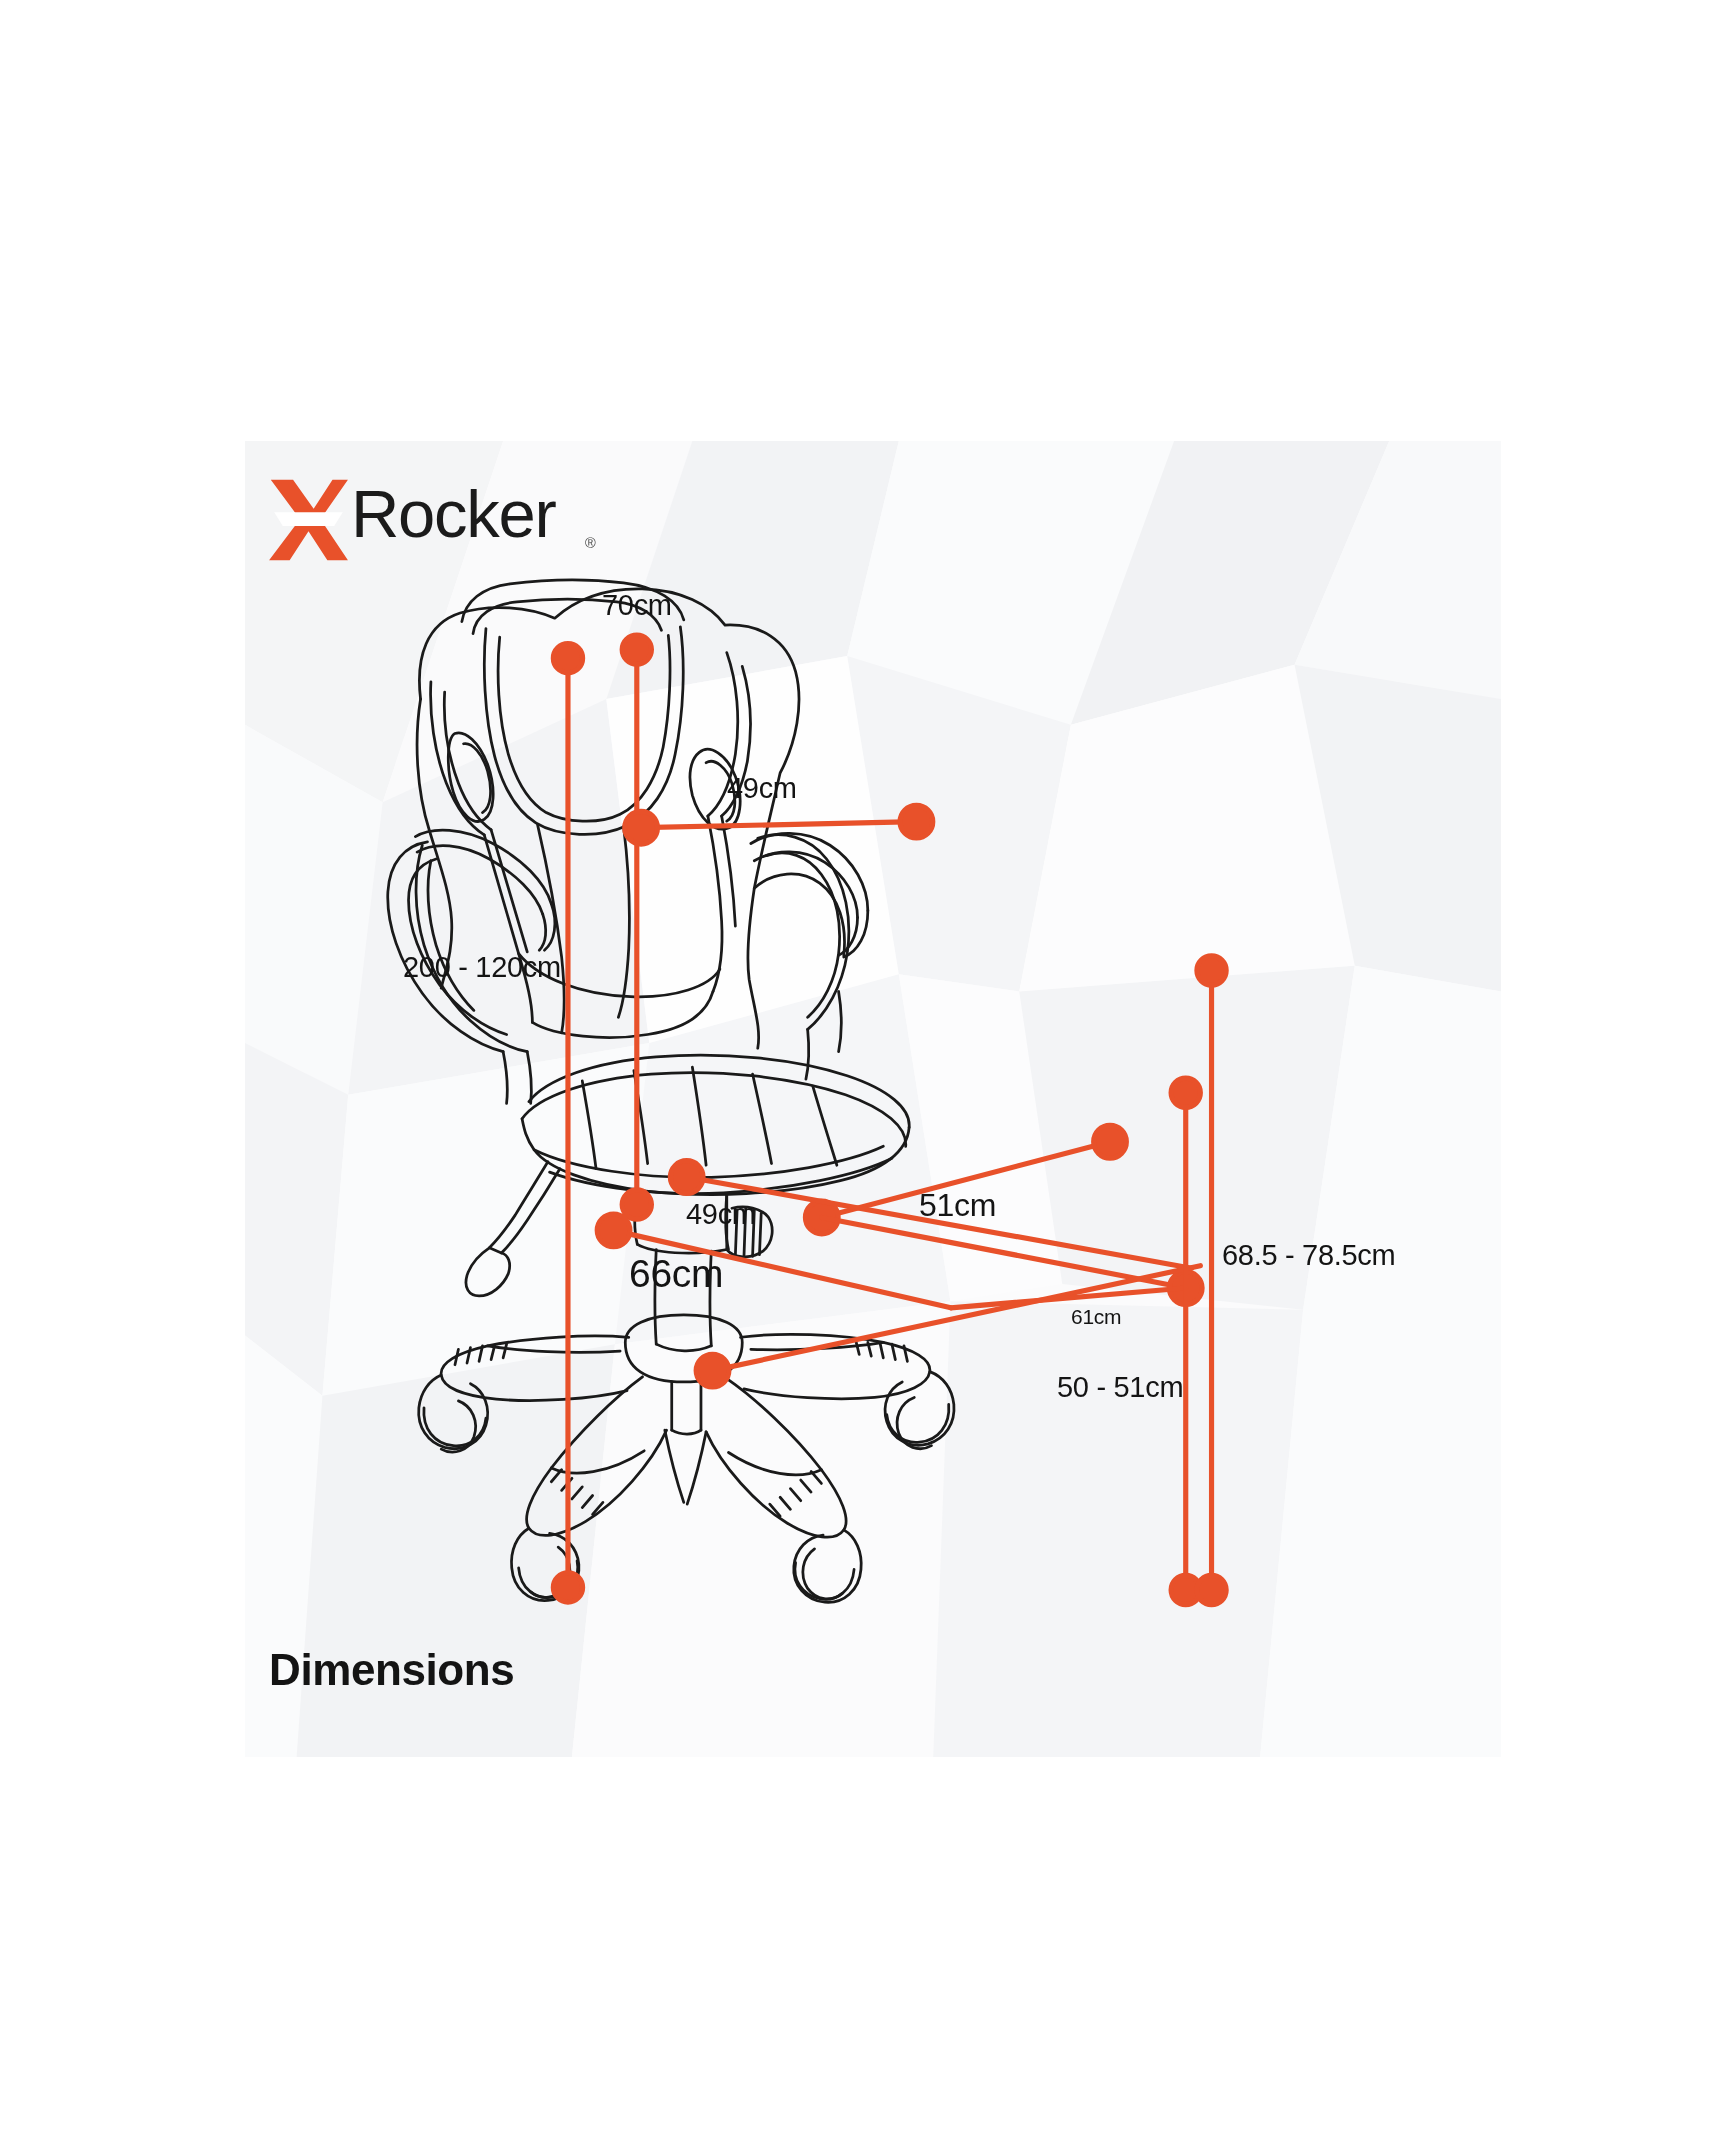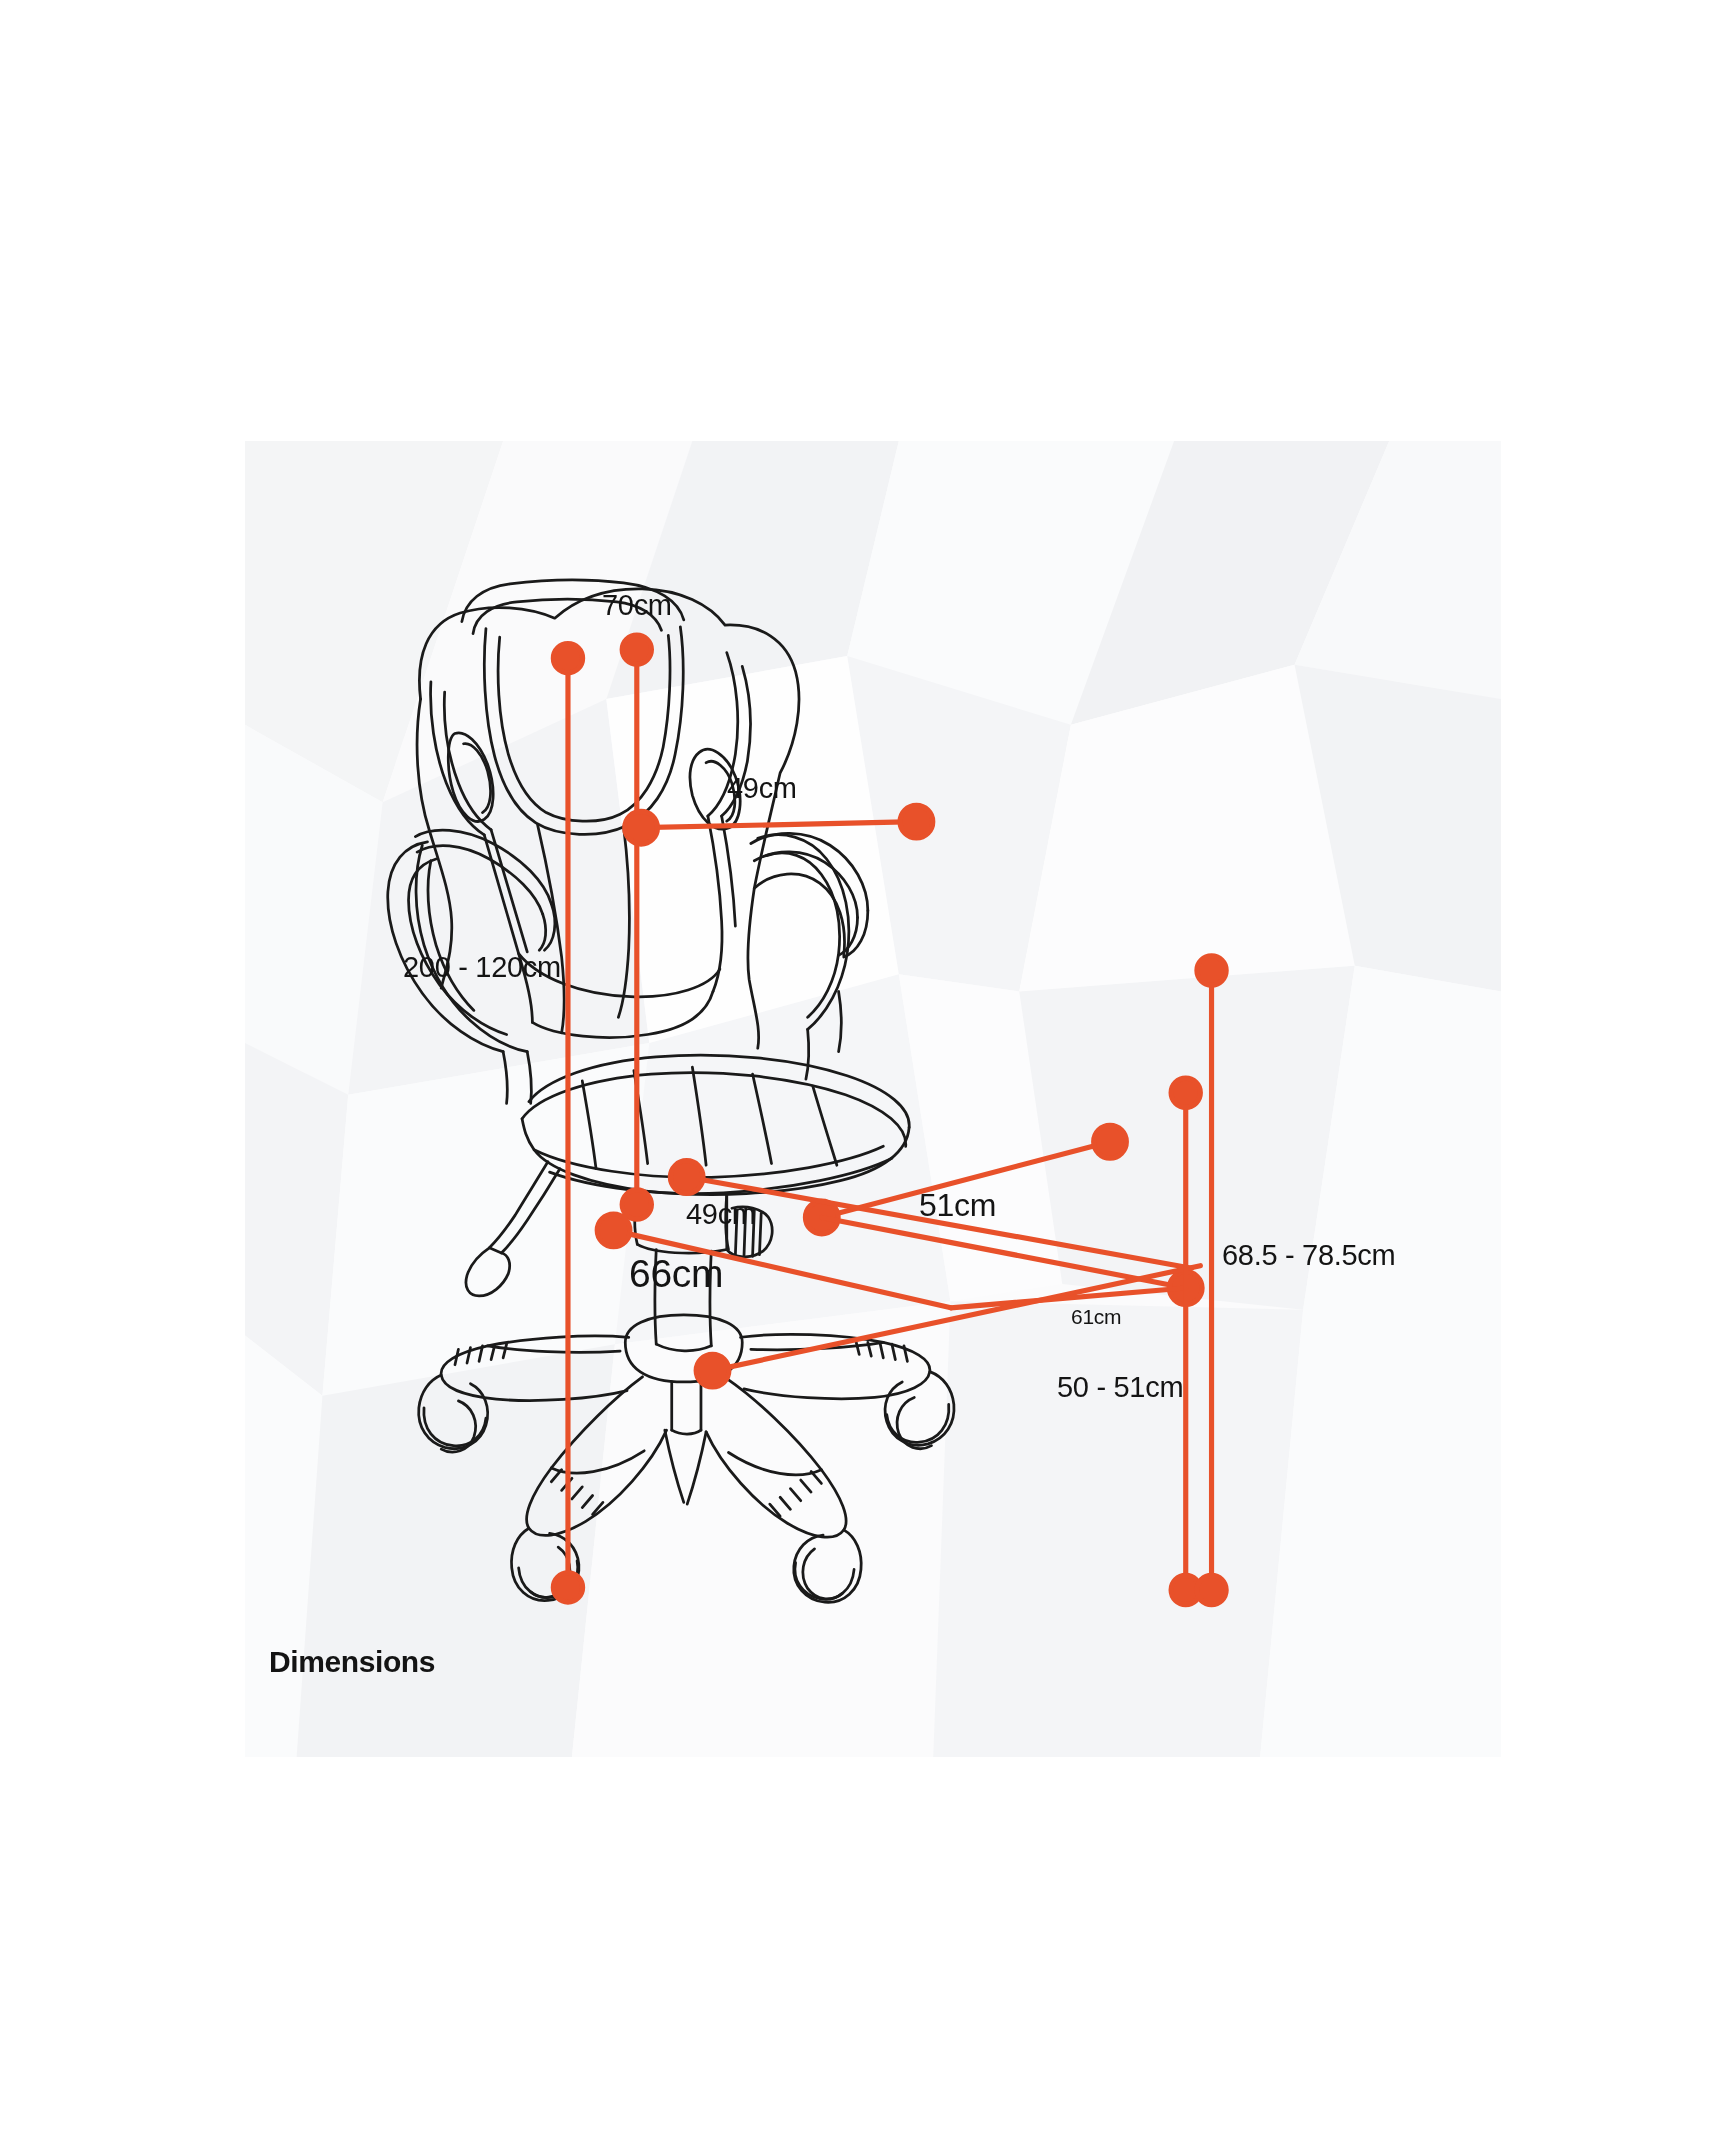--- a/index.html
+++ b/index.html
@@ -51,21 +51,21 @@
   .cap-110  {left:403px; top:951px; font-size:29px;}
   .cap-49s  {left:686px; top:1198px; font-size:29px;}
   .cap-51   {left:919px;top:1187px; font-size:32px;}
   .cap-66   {left:629px; top:1252px; font-size:39px;}
   .cap-61   {left:1071px;top:1305px; font-size:21px;}
   .cap-6878 {left:1222px;top:1239px; font-size:29px;}
   .cap-4151 {left:1057px;top:1371px; font-size:29px;}
 
   .title{
     position:absolute;left:269px;top:1645px;
-    font-size:30px;font-weight:700;color:#141414;
+    font-size:44px;font-weight:700;color:#141414;
     letter-spacing:-0.4px;
     font-family:"Liberation Sans", sans-serif;
   }
 
   svg{display:block;}
 </style>
 </head>
 <body>
 
 <div id="root">
@@ -100,20 +100,29 @@
         <polygon points="430,1050 820,1000 800,1530 380,1530" fill="#fbfbfc"></polygon>
         <polygon points="820,1000 1230,1010 1180,1530 800,1530" fill="#f4f5f7"></polygon>
         <polygon points="1230,1010 1460,1050 1460,1530 1180,1530" fill="#fafbfc"></polygon>
 
         <polygon points="700,250 760,620 470,700 420,300" fill="#ffffff" opacity="0.55"></polygon>
         <polygon points="960,330 1220,260 1290,610 900,640" fill="#ffffff" opacity="0.35"></polygon>
       </g>
     </svg>
   </div>
 
+  <div class="logo">
+    <svg width="83" height="84" viewBox="0 0 96 98">
+      <path d="M4,2 L30,2 L54,36 L76,2 L94,2 L62,48 L94,96 L70,96 L48,62 L26,96 L2,96 L38,48 Z" fill="#E8512A"></path>
+      <path d="M8,40 L88,40 L78,56 L18,56 Z" fill="#ffffff"></path>
+      <path d="M12,42 L86,42 L80,54 L20,54 Z" fill="#E8512A" opacity="0"></path>
+    </svg>
+    <span class="logo-word">Rocker</span>
+    <span class="logo-reg">®</span>
+  </div>
 
   <svg style="position:absolute;left:245px;top:441px;" width="1256" height="1316" viewBox="0 0 1460 1530">
     <g fill="none" stroke="#1A1A1A" stroke-width="3.2" stroke-linejoin="round" stroke-linecap="round">
 
       <path d="M204,300 C198,250 212,212 250,200 C286,189 330,193 360,206
                C386,183 420,171 462,172 C506,173 540,190 558,214
                C600,212 630,232 640,268 C650,306 640,352 622,386
                C612,430 600,478 592,520 C586,560 582,596 586,626
                C592,660 600,684 596,706"></path>
       <path d="M204,300 C196,350 200,408 214,452 C226,492 238,524 240,556

